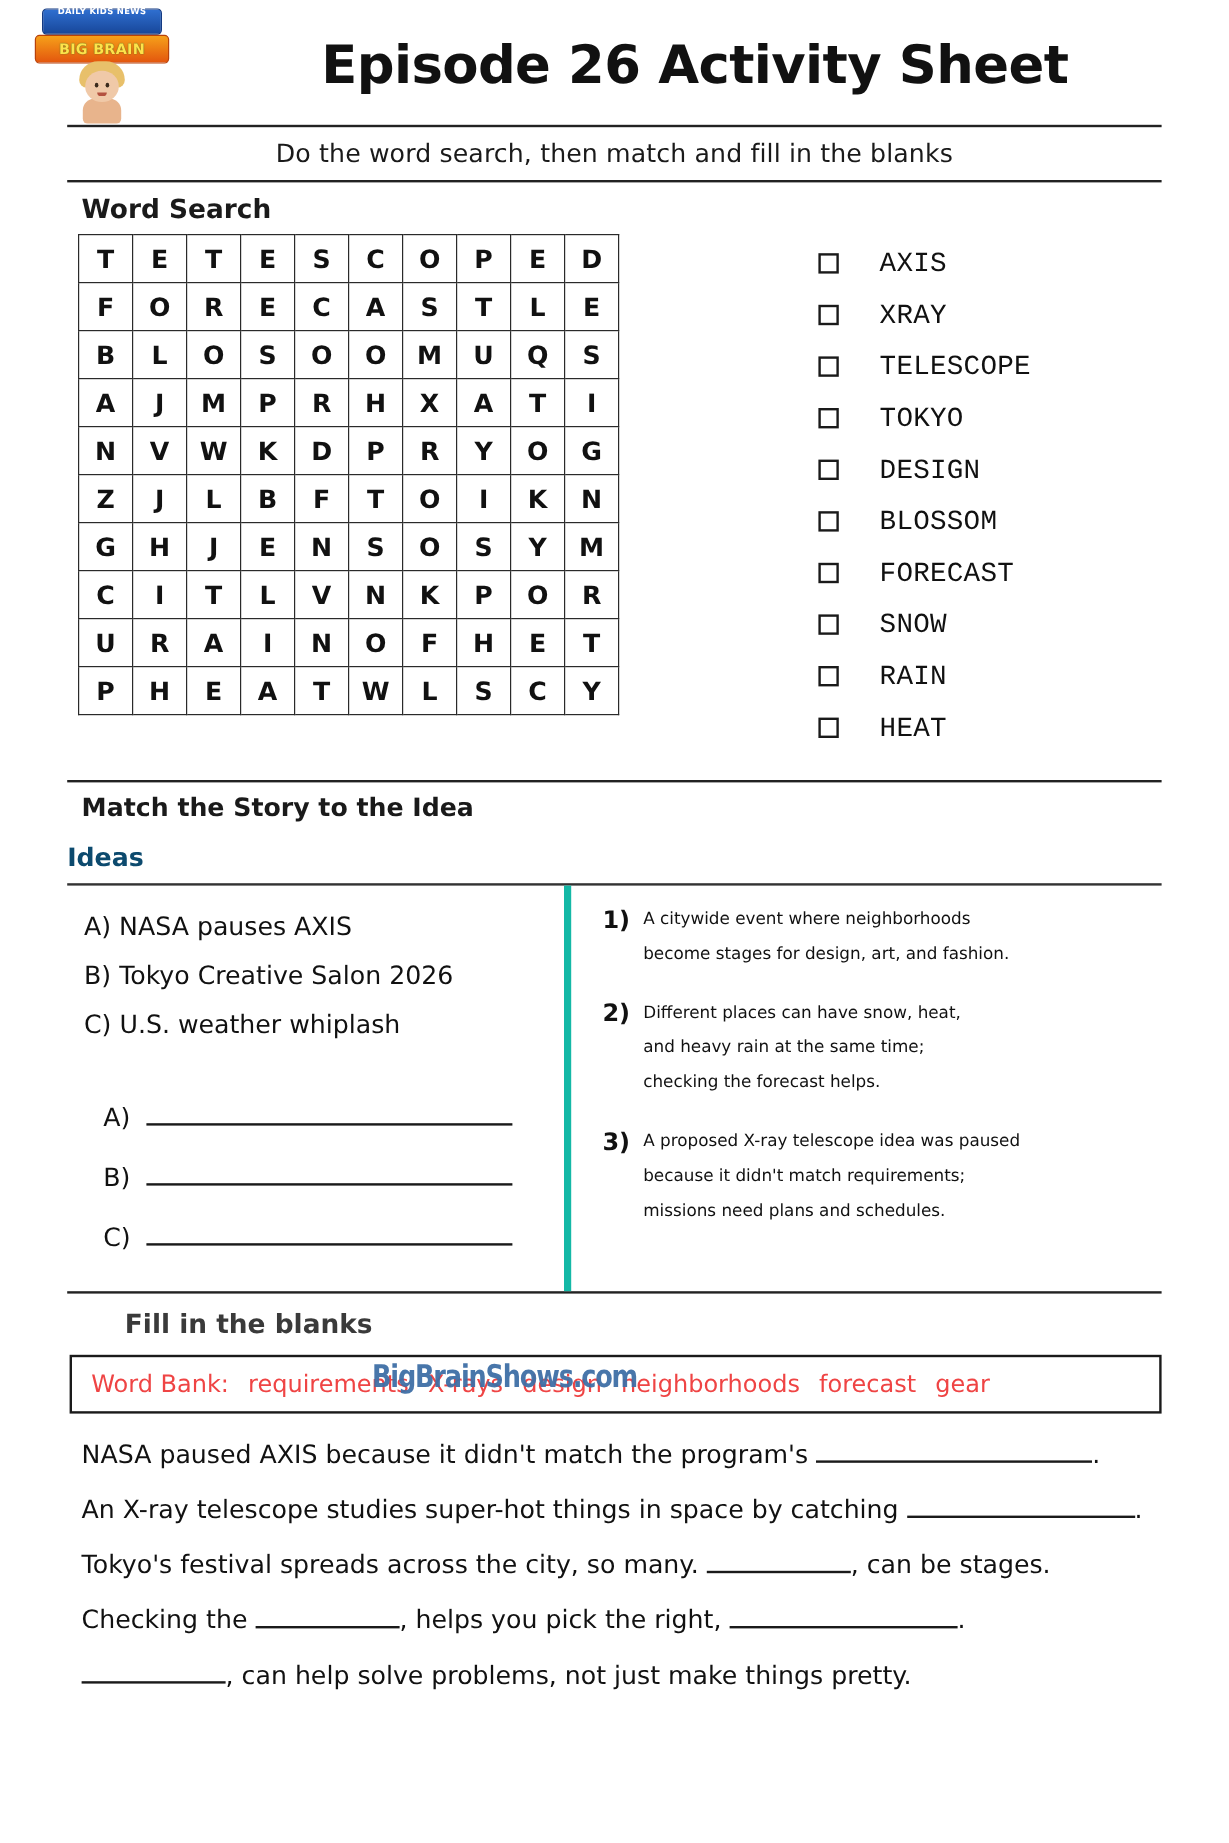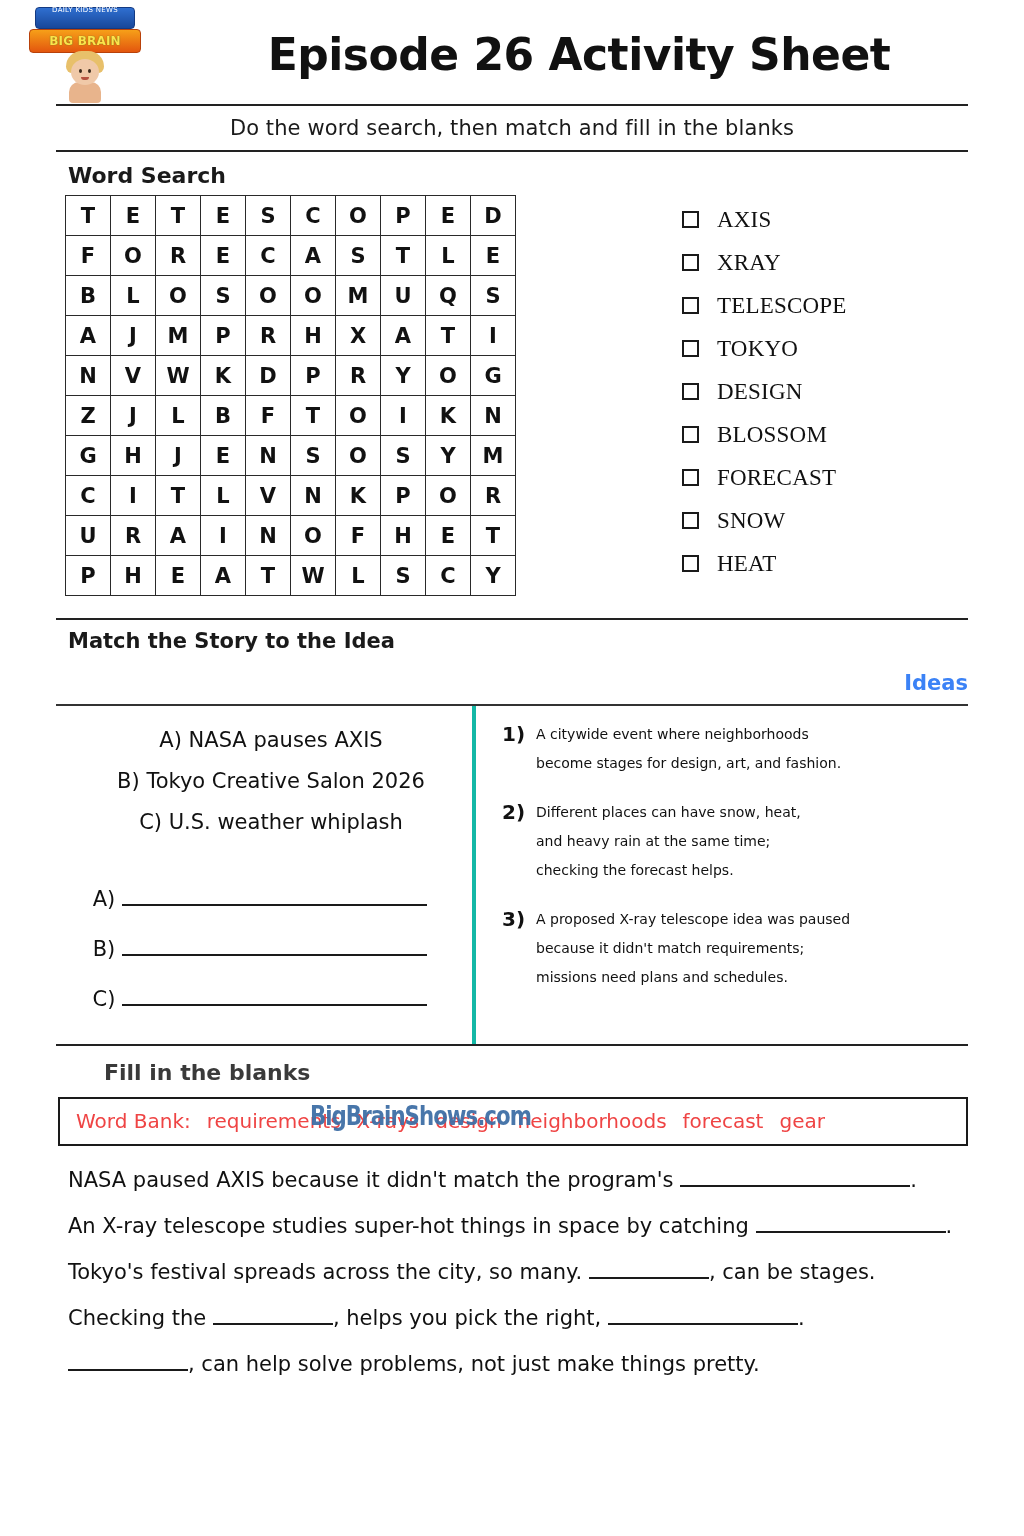--- a/index.html
+++ b/index.html
@@ -44,21 +44,21 @@
     background: linear-gradient(#2f6fd0, #18479a);
     border-radius: 4px;
     border: 1.5px solid #143a82;
     box-sizing: border-box;
   }
   .logo-banner-top-txt {
     position: absolute;
     left: 0; right: 0; top: 1px;
     text-align: center;
     font-family: "DejaVu Sans", sans-serif;
-    font-weight: normal;
+    font-weight: bold;
     font-size: 7px;
     letter-spacing: .3px;
     color: #ffffff;
     line-height: 9px;
   }
   .logo-banner-mid {
     position: absolute;
     left: 3px; top: 24px;
     width: 112px; height: 24px;
     background: linear-gradient(#f6a019, #e3560e);
@@ -197,24 +197,24 @@
     height: 43px;
   }
   .checkbox {
     width: 17px;
     height: 17px;
     border: 2px solid #1a1a1a;
     box-sizing: border-box;
     flex: 0 0 auto;
   }
   .word-label {
-    font-family: Liberation Serif, serif;
+    font-family: Liberation Mono, monospace;
     font-size: 23px;
     color: #111;
-    margin-left: 18px;
+    margin-left: 34px;
     letter-spacing: .2px;
   }
 
   
   .match-head {
     display: flex;
     padding: 0;
     margin: 0 56px;
     flex-direction: column;
   }
@@ -222,38 +222,37 @@
     width: 420px;
     font-family: "DejaVu Sans", sans-serif;
     font-weight: bold;
     font-size: 21px;
     color: #1a1a1a;
     padding: 9px 0 9px 12px;
     box-sizing: border-box;
   }
   .match-head .right {
     flex: 1;
-    text-align: right;
+    text-align: left;
     font-family: "DejaVu Sans", sans-serif;
     font-weight: bold;
     font-size: 21px;
-    color: #3b82f6;
+    color: #0c4a6e;
     padding: 9px 0 9px 0;
   }
   .match-body {
     display: flex;
     margin: 0 56px;
     min-height: 338px;
   }
   .match-left {
     width: 420px;
     box-sizing: border-box;
     padding: 14px 0 0 14px;
-    border-right: 4px solid #14b8a6;
-    text-align: center;
+    border-right: 6px solid #14b8a6;
   }
   .story {
     font-family: "DejaVu Sans", sans-serif;
     font-size: 21px;
     color: #111;
     line-height: 41px;
     white-space: nowrap;
   }
   .answer-lines {
     margin-top: 44px;
@@ -541,20 +540,24 @@
         <div class="word-item">
           <div class="checkbox"></div>
           <div class="word-label">FORECAST</div>
         </div>
         <div class="word-item">
           <div class="checkbox"></div>
           <div class="word-label">SNOW</div>
         </div>
         <div class="word-item">
           <div class="checkbox"></div>
+          <div class="word-label">RAIN</div>
+        </div>
+        <div class="word-item">
+          <div class="checkbox"></div>
           <div class="word-label">HEAT</div>
         </div>
       </div>
   </div>
 
   <hr class="rule" style="margin-top:22px">
 
   <div class="match-head">
     <div class="left">Match the Story to the Idea</div>
     <div class="right">Ideas</div>

